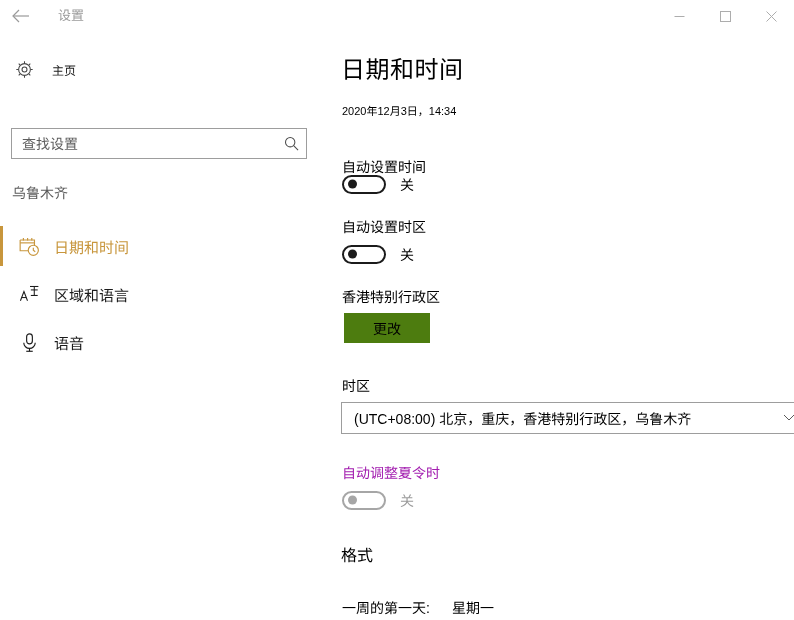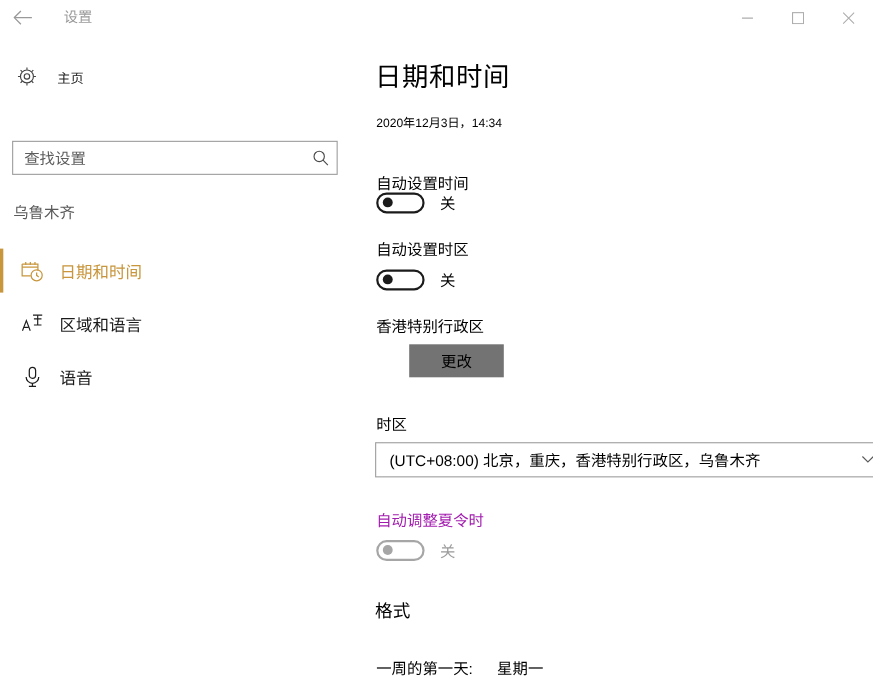--- a/index.html
+++ b/index.html
@@ -250,28 +250,27 @@
     color: #000;
   }
   .toggle-state.disabled { color: #9b9b9b; }
 
   .change-btn {
     position: absolute;
     left: 14px;
     top: 281px;
     width: 86px;
     height: 30px;
-    background: #737373;
+    background: #4d7c0f;
     border: none;
     font-family: inherit;
     font-size: 14px;
     color: #000;
     cursor: pointer;
     padding: 0;
-    margin-left: 28px;
   }
 
   .tz-select {
     position: absolute;
     left: 11px;
     top: 370px;
     width: 470px;
     height: 32px;
     border: 1px solid #9d9d9d;
     background: #ffffff;

